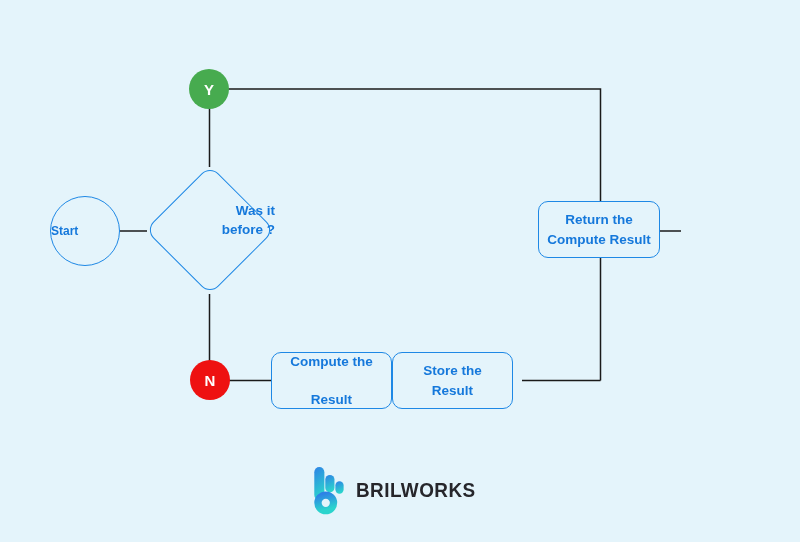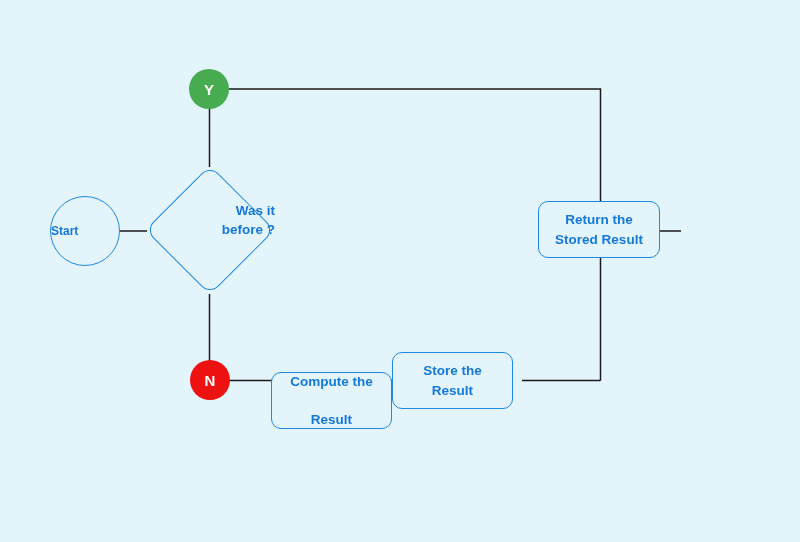--- a/index.html
+++ b/index.html
@@ -91,30 +91,45 @@
   </div>
 
   <div class="badge yes" style="left:189px;top:69px;">
     <span>Y</span>
   </div>
 
   <div class="badge no" style="left:190px;top:360px;">
     <span>N</span>
   </div>
 
-  <div class="process-box" style="left:271px;top:372px;gap:18px;">
+  <div class="process-box" style="left:271px;top:352px;gap:18px;">
     <div>Compute the</div>
     <div>Result</div>
   </div>
 
   <div class="process-box" style="left:392px;top:352px;">
     <div>Store the</div>
     <div>Result</div>
   </div>
 
   <div class="process-box" style="left:538px;top:201px;width:122px;">
     <div>Return the</div>
-    <div>Stored Result</div>
+    <div>Compute Result</div>
   </div>
 
 
+  <div class="logo">
+    <svg width="33" height="50" viewBox="0 0 36 54" aria-hidden="true">
+      <defs>
+        <linearGradient id="lg" x1="0" y1="0" x2="0.25" y2="1">
+          <stop offset="0" stop-color="#2E82E6"></stop>
+          <stop offset="1" stop-color="#2BD4CD"></stop>
+        </linearGradient>
+      </defs>
+      <rect x="2.5" y="2" width="11" height="36" rx="5.5" fill="url(#lg)"></rect>
+      <rect x="14.5" y="10.5" width="10" height="19" rx="5" fill="url(#lg)"></rect>
+      <rect x="25.5" y="17.5" width="9" height="13.5" rx="4.5" fill="url(#lg)"></rect>
+      <circle cx="15" cy="41" r="8.5" fill="none" stroke="url(#lg)" stroke-width="8"></circle>
+    </svg>
+    <span class="logo-word">BRILWORKS</span>
+  </div>
 
 </div>
 
 </body></html>

